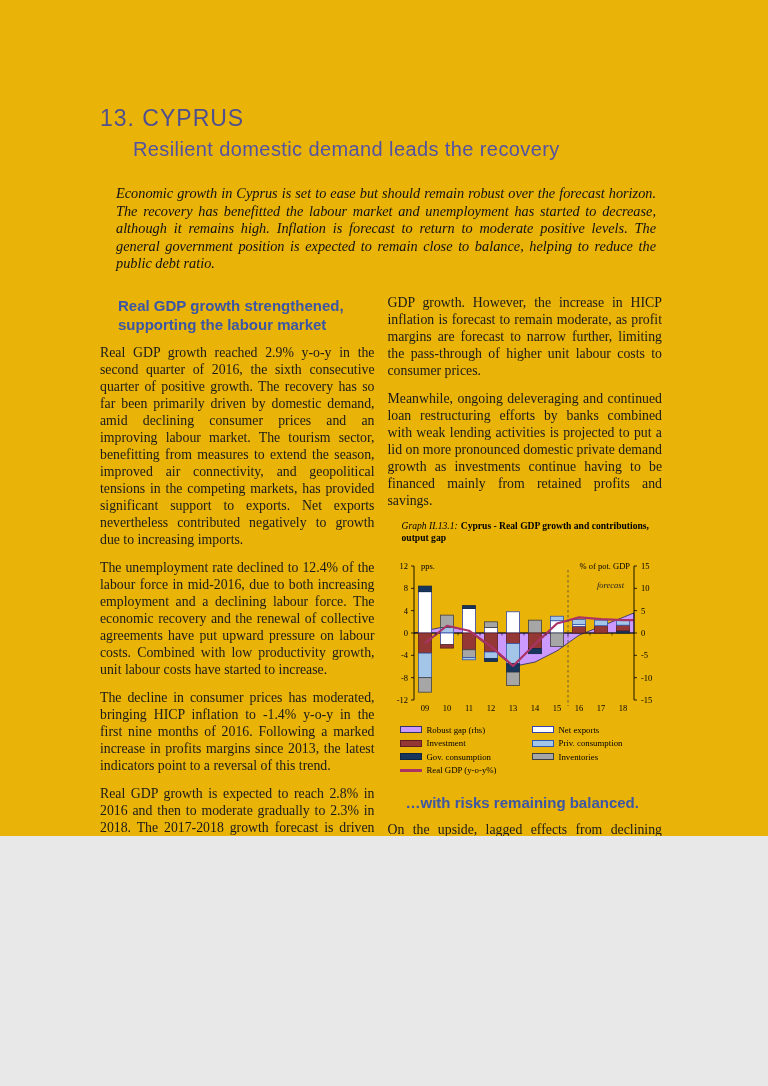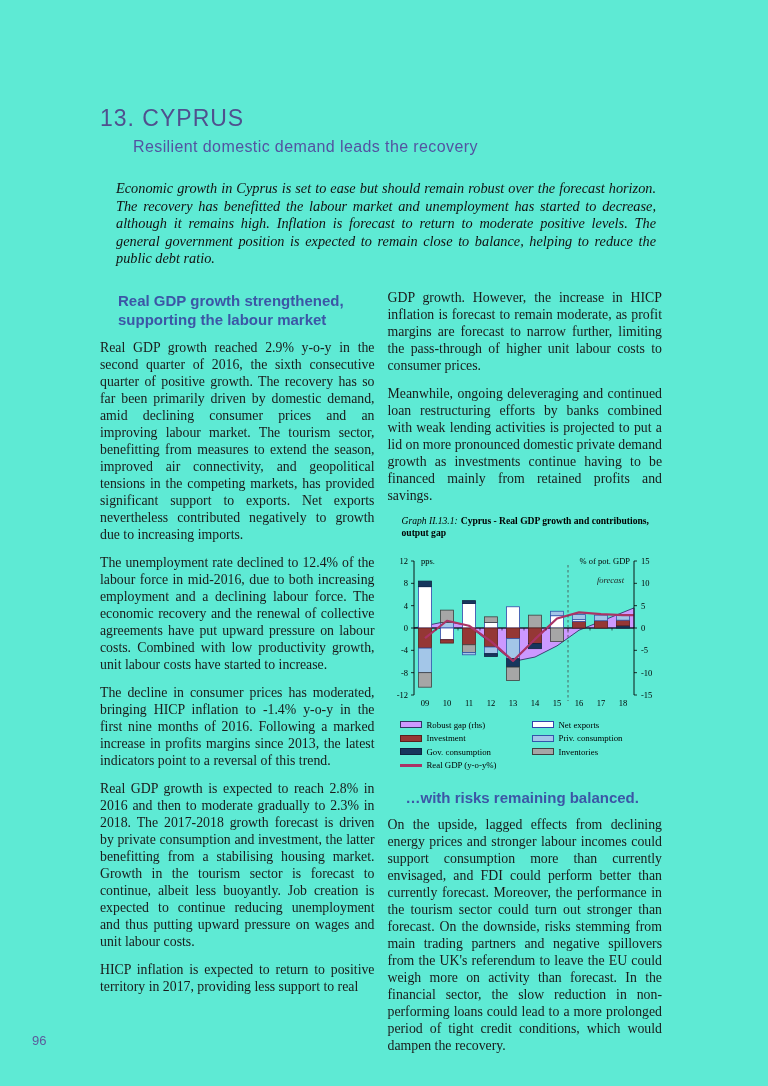--- a/index.html
+++ b/index.html
@@ -1,27 +1,27 @@
 <!DOCTYPE html>
 <html><head>
 <meta charset="utf-8">
 <style>
   html,body{margin:0;padding:0;background:#e8e8e8;}
   .page{
-    position:relative;width:768px;height:1086px;margin:0 auto;background:#5eead4;
+    position:relative;width:768px;height:836px;margin:0 auto;background:#eab308;
     font-family:"Liberation Serif",serif;color:#1a1a1a;overflow:hidden;
     box-shadow:0 0 4px rgba(0,0,0,.25);
   }
   .content{position:absolute;left:100px;top:106px;width:562px;}
   .chapter-title{
     font-family:"Liberation Sans",sans-serif;font-size:23px;font-weight:500;
     color:#50508E;letter-spacing:1px;line-height:1.1;
   }
   .chapter-subtitle{
-    font-family:"Liberation Sans",sans-serif;font-size:16px;font-weight:400;
+    font-family:"Liberation Sans",sans-serif;font-size:20px;font-weight:400;
     color:#5353A1;letter-spacing:.4px;margin:7px 0 0 33px;
   }
   .lede{
     margin:24px 6px 0 16px;font-style:italic;font-size:14.3px;line-height:17.5px;
     text-align:justify;color:#111;
   }
   .columns{display:flex;gap:13px;margin-top:21px;}
   .col{flex:1;min-width:0;}
   .sec-heading{
     font-family:"Liberation Sans",sans-serif;font-weight:bold;font-size:15px;

